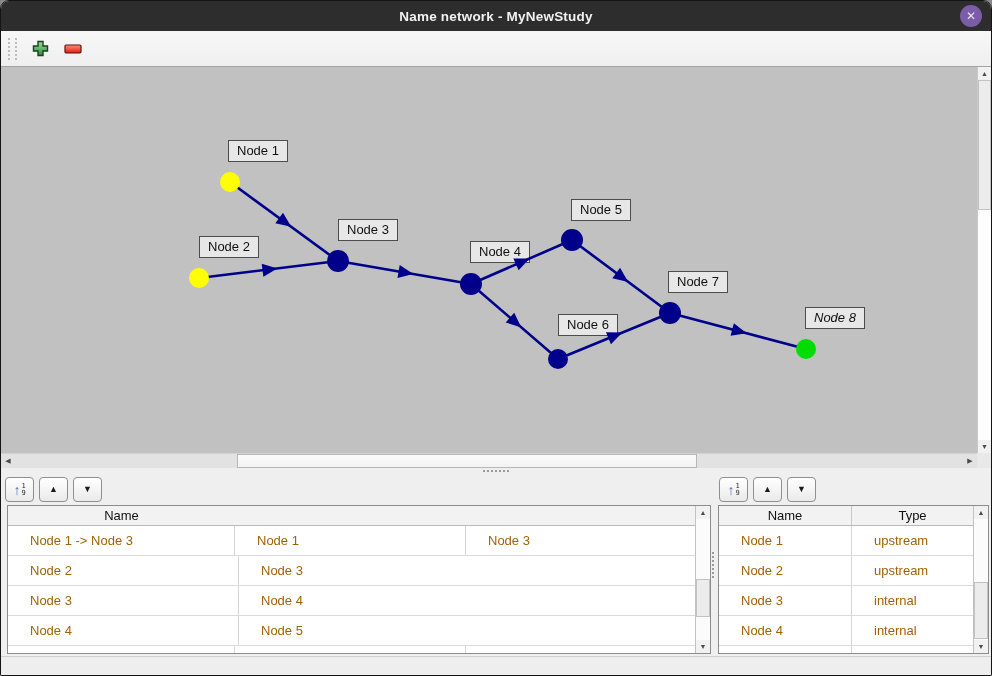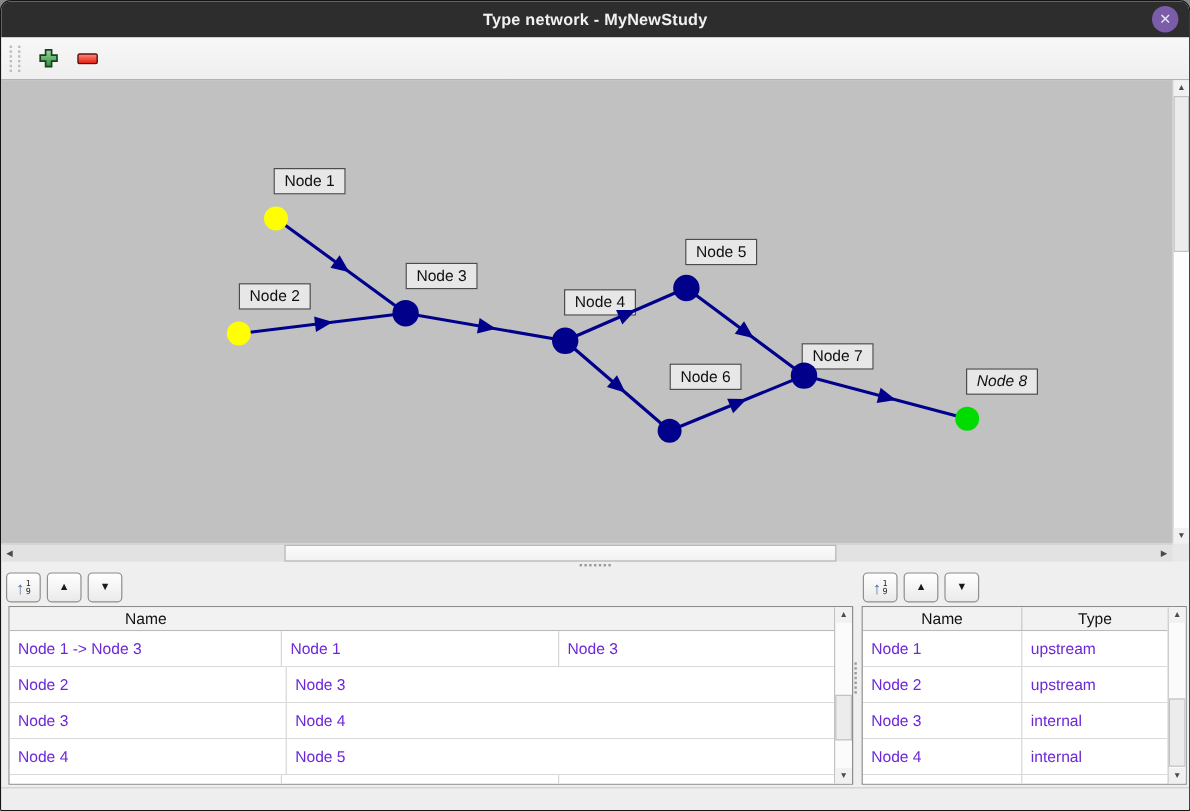--- a/index.html
+++ b/index.html
@@ -61,38 +61,38 @@
   .sort-digits i{font-style:normal;font-size:7px;line-height:7px;color:#2a2a2a;font-family:"DejaVu Sans Mono",monospace;}
   .tablebox{flex:1;display:flex;margin:0 0 2px 6px;border:1px solid #8c8c8c;background:#ffffff;overflow:hidden;}
   .tablebox.right{margin-left:3px;margin-right:2px;}
   .table{flex:1;display:flex;flex-direction:column;overflow:hidden;}
   .thead{height:20px;flex:0 0 20px;display:flex;background:#f2f2f2;border-bottom:1px solid #b9b9b9;}
   .th{display:flex;align-items:center;justify-content:center;font-size:13px;color:#111;
     border-right:1px solid #c8c8c8;}
   .th:last-child{border-right:none;}
   .tr{height:30px;flex:0 0 30px;display:flex;border-bottom:1px solid #dadada;background:#fff;}
   .tr.sliver{height:9px;flex:0 0 9px;border-bottom:none;}
-  .td{display:flex;align-items:center;padding-left:7px;font-size:13px;color:#6d28d9;
+  .td{display:flex;align-items:center;padding-left:22px;font-size:13px;color:#a16207;
     border-right:1px solid #d6d6d6;overflow:hidden;white-space:nowrap;}
   .td:last-child{border-right:none;}
   .tscroll{width:15px;flex:0 0 15px;background:#fbfbfb;border-left:1px solid #c2c2c2;
     display:flex;flex-direction:column;}
   
   .lt-c0{width:227px;} .lt-c1{width:231px;} .lt-c2{flex:1;}
   .rt-c0{width:133px;} .rt-c1{flex:1;}
   
   .statusbar{flex:1;background:#eeeeee;border-top:1px solid #cfcfcf;}
 </style>
 </head>
 <body>
 
 <div class="window">
 
   <div class="titlebar">
-    <span class="title">Type network - MyNewStudy</span>
+    <span class="title">Name network - MyNewStudy</span>
     <span class="close-btn">
       <span>✕</span>
     </span>
   </div>
 
   <div class="toolbar">
     <div class="grip"></div>
     <div class="tb-btn">
       <svg width="17" height="17" viewBox="0 0 17 17">
         <defs>
@@ -117,22 +117,22 @@
     </div>
   </div>
 
   <div class="canvas-row">
     <div class="canvas" id="canvas">
       <div class="node-label" style="left: 227px; top: 73px;">Node 1</div>
         <div class="node-label" style="left: 198px; top: 169px;">Node 2</div>
         <div class="node-label" style="left: 337px; top: 152px;">Node 3</div>
         <div class="node-label" style="left: 469px; top: 174px;">Node 4</div>
         <div class="node-label" style="left: 570px; top: 132px;">Node 5</div>
-        <div class="node-label" style="left: 557px; top: 236px;">Node 6</div>
-        <div class="node-label" style="left: 667px; top: 219px;">Node 7</div>
+        <div class="node-label" style="left: 557px; top: 247px;">Node 6</div>
+        <div class="node-label" style="left: 667px; top: 204px;">Node 7</div>
         <div class="node-label" style="left: 804px; top: 240px; font-style: italic;">Node 8</div>
         <svg id="network-svg" width="978" height="386" viewBox="0 0 978 386">
           <line x1="229" y1="115" x2="337" y2="194" stroke="#00008b" stroke-width="2.6"></line>
           <polygon points="9,0 -6,6.5 -6,-6.5" transform="translate(283,154.5) rotate(36.18477897677684)" fill="#00008b"></polygon>
           <line x1="198" y1="211" x2="337" y2="194" stroke="#00008b" stroke-width="2.6"></line>
           <polygon points="9,0 -6,6.5 -6,-6.5" transform="translate(267.5,202.5) rotate(-6.9727692860264625)" fill="#00008b"></polygon>
           <line x1="337" y1="194" x2="470" y2="217" stroke="#00008b" stroke-width="2.6"></line>
           <polygon points="9,0 -6,6.5 -6,-6.5" transform="translate(403.5,205.5) rotate(9.811256867996049)" fill="#00008b"></polygon>
           <line x1="470" y1="217" x2="571" y2="173" stroke="#00008b" stroke-width="2.6"></line>
           <polygon points="9,0 -6,6.5 -6,-6.5" transform="translate(520.5,195) rotate(-23.5400392695143)" fill="#00008b"></polygon>

